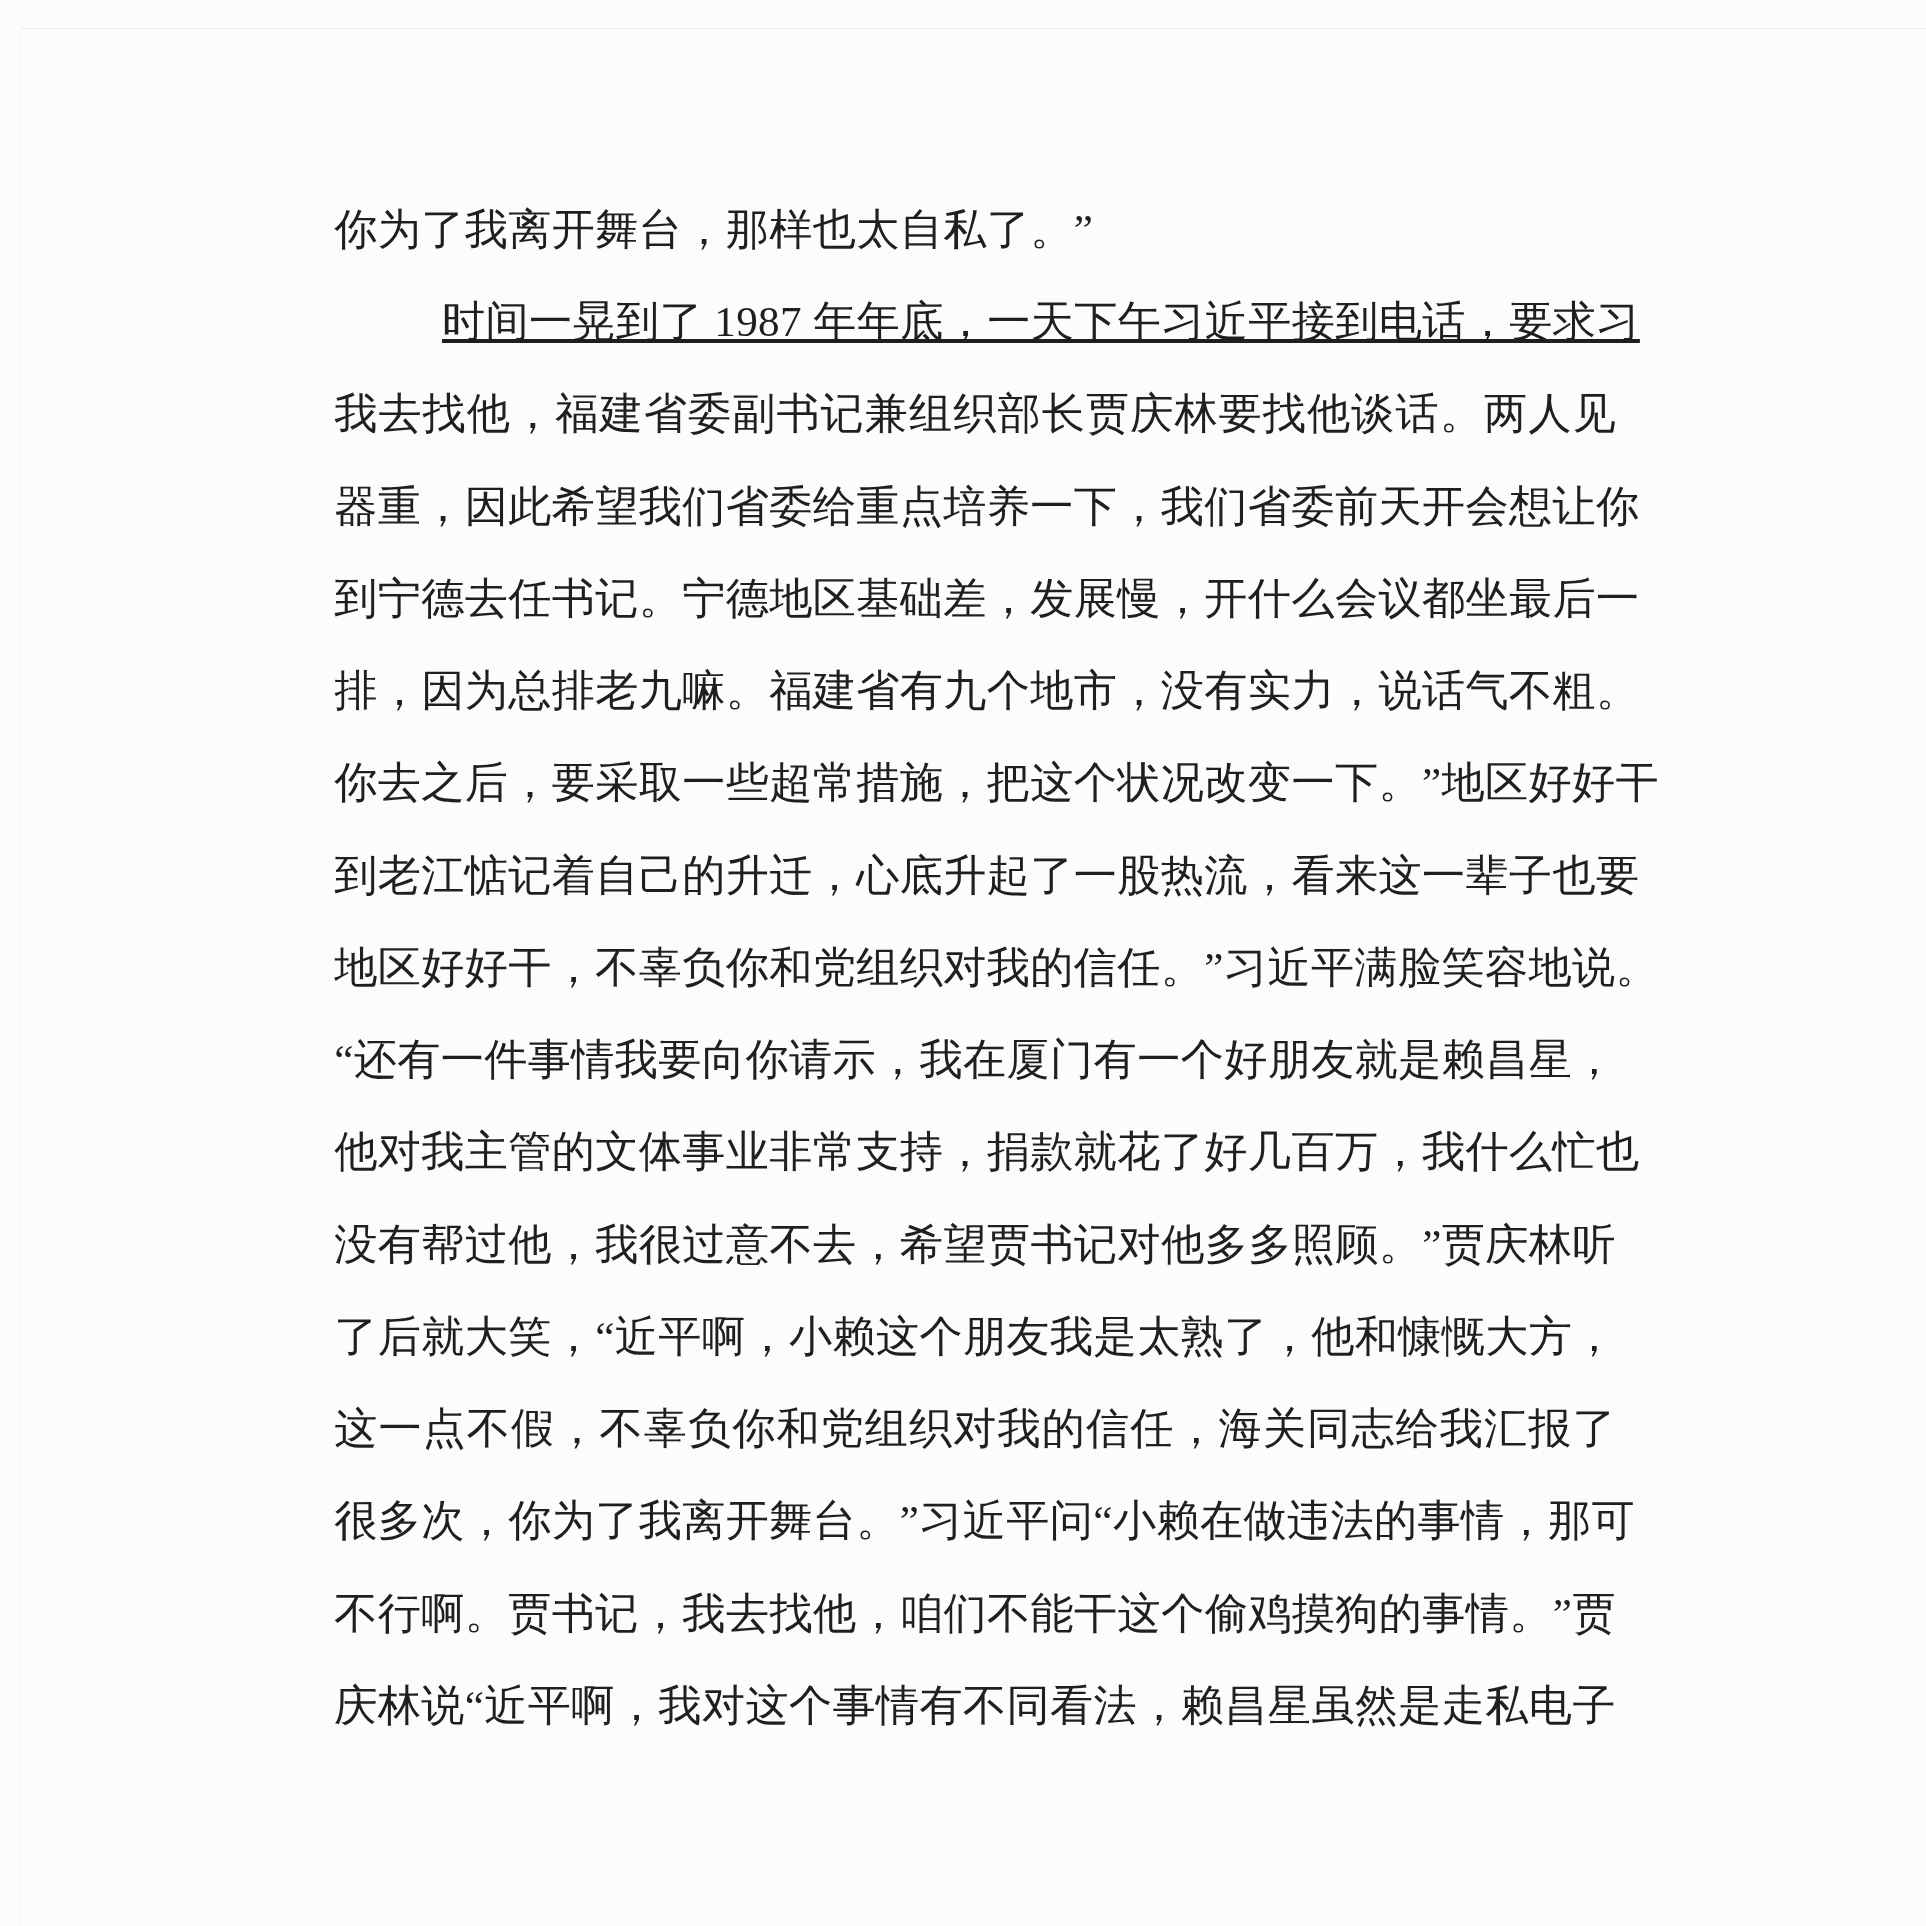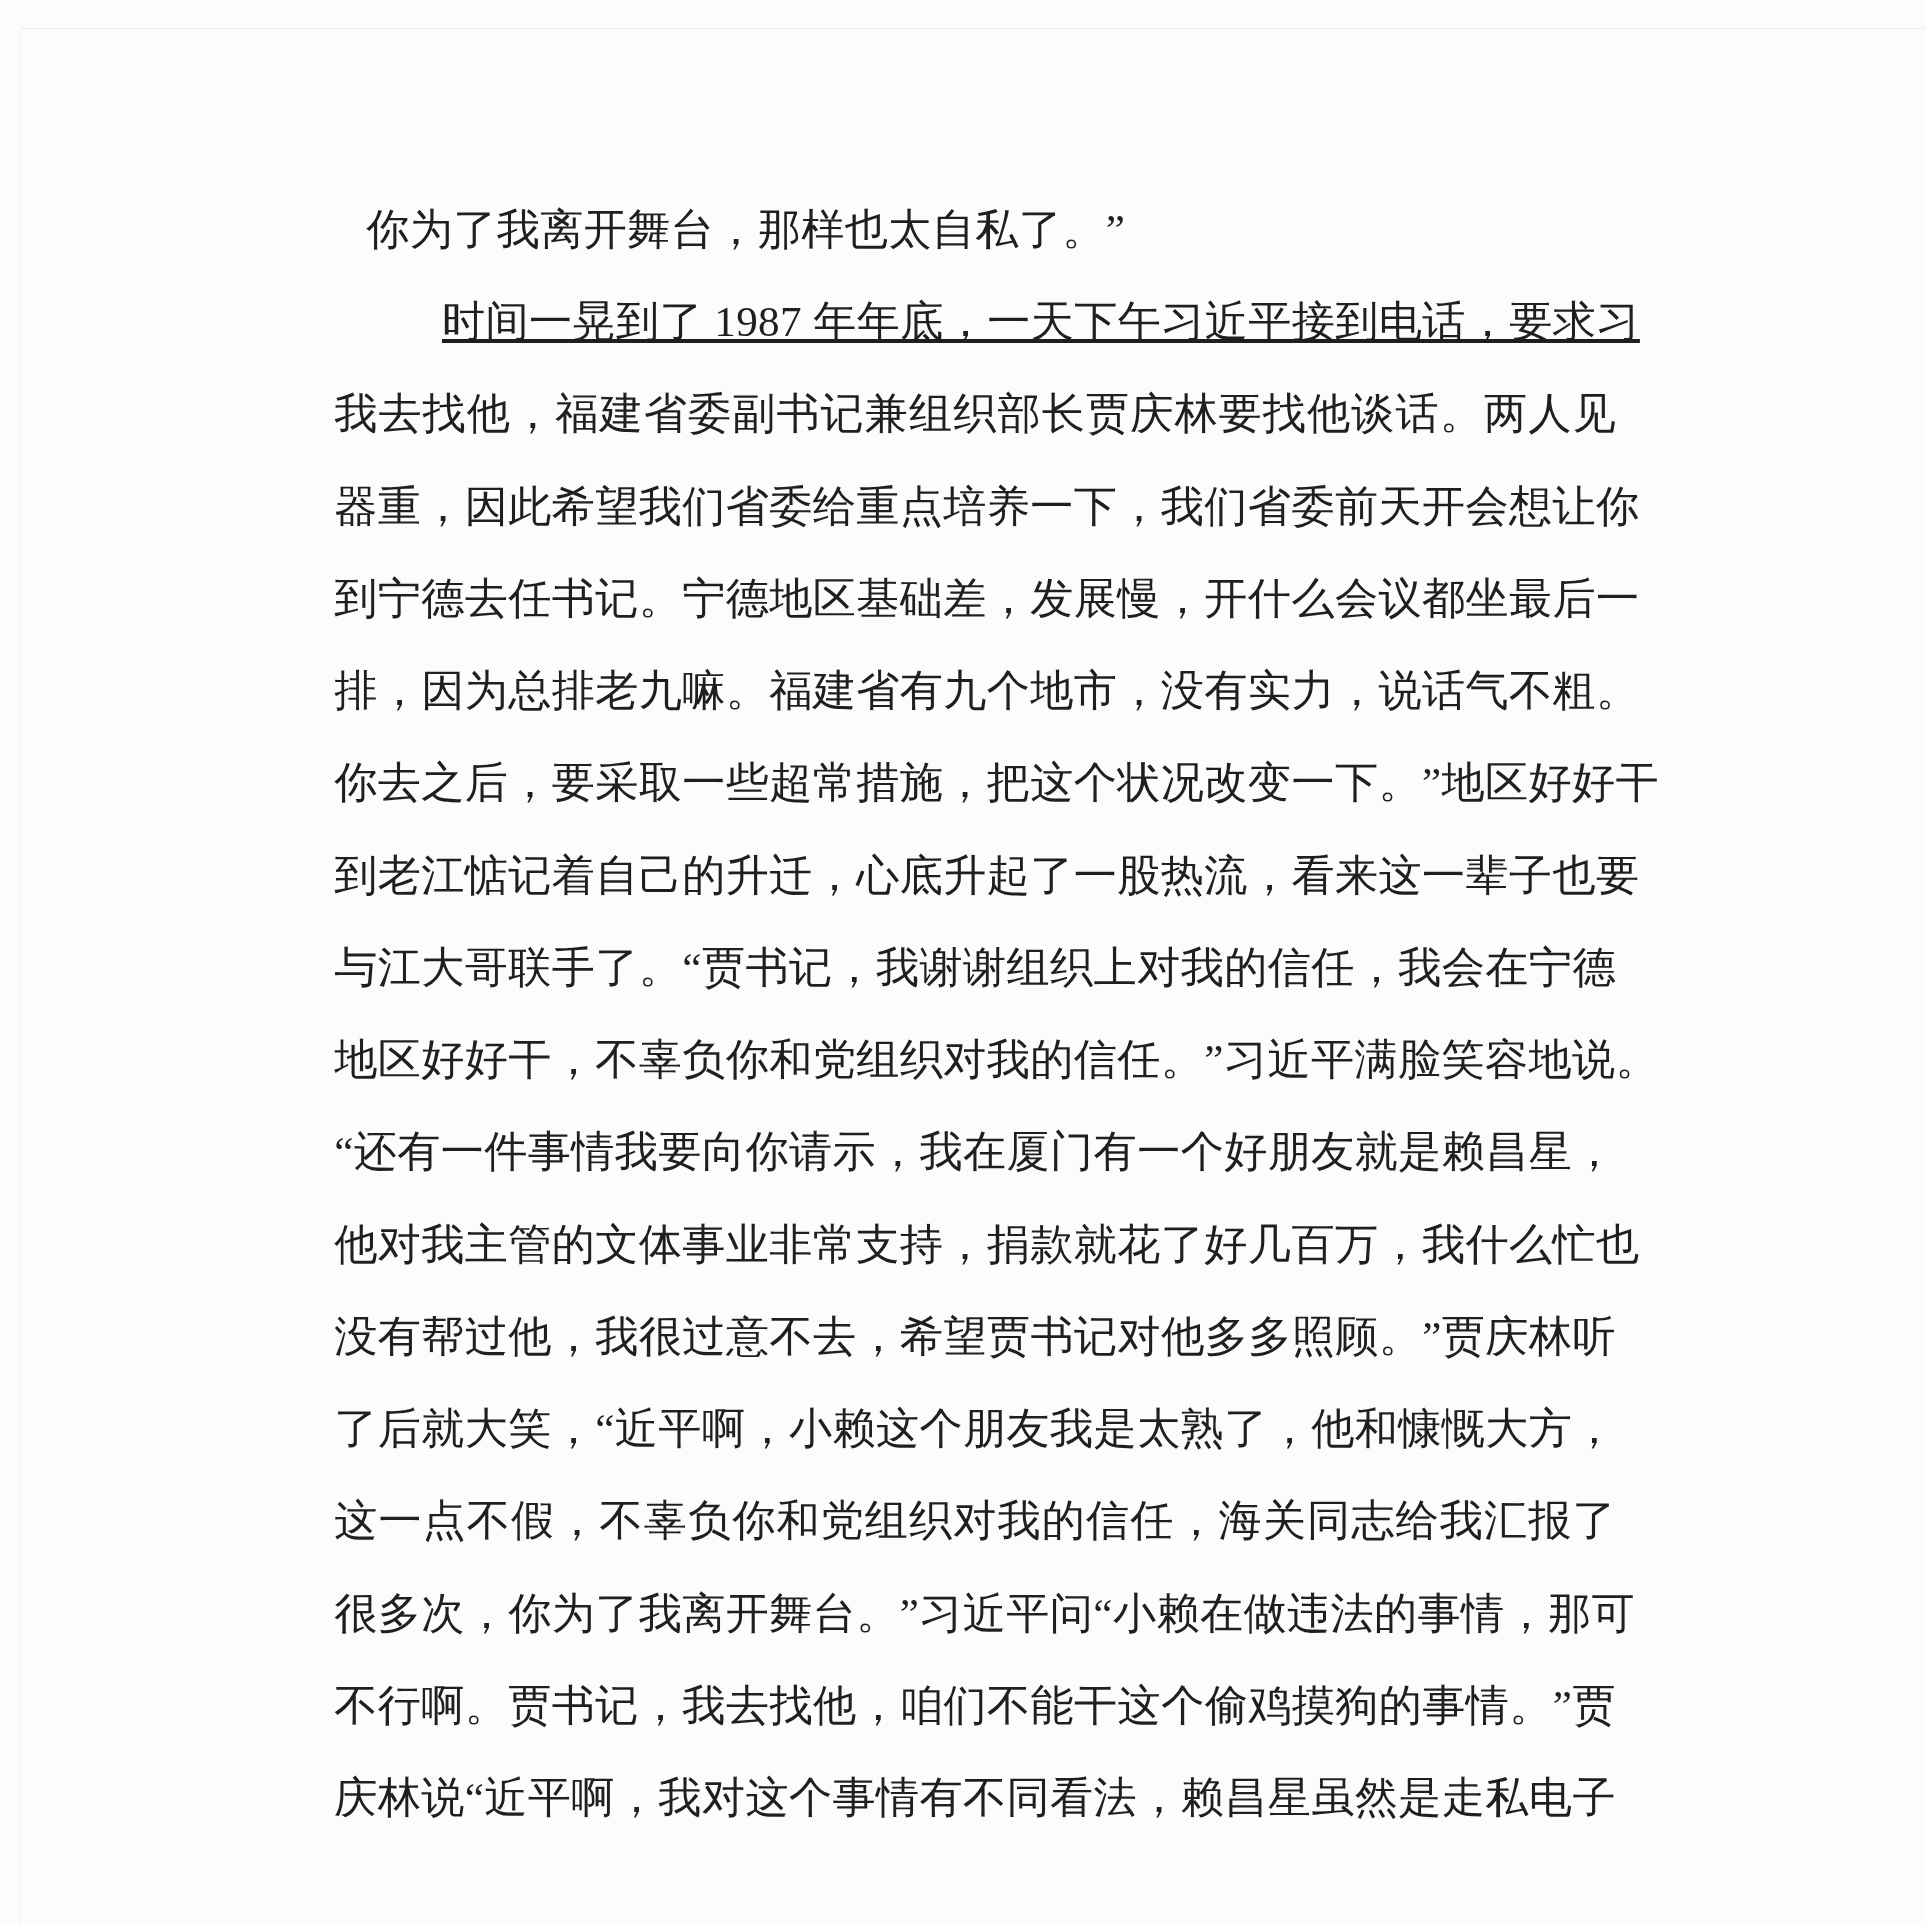--- a/index.html
+++ b/index.html
@@ -43,21 +43,20 @@
     white-space: nowrap;
     text-align: justify;
     text-align-last: justify;
     text-justify: inter-character;
     letter-spacing: 0.02vw;
   }
   .line.short {
     text-align: right;
     text-align-last: left;
     white-space: normal;
-    margin-left: 32px;
   }
   .line.indent {
     padding-left: 5.6vw;
     text-decoration: underline;
   }
 </style>
 </head>
 <body>
 
 <div class="page">
@@ -66,21 +65,20 @@
 
   <div class="text-block">
     <div class="line short">你为了我离开舞台，那样也太自私了。”</div>
     <div class="line indent">时间一晃到了 1987 年年底，一天下午习近平接到电话，要求习</div>
     <div class="line">我去找他，福建省委副书记兼组织部长贾庆林要找他谈话。两人见</div>
     <div class="line">器重，因此希望我们省委给重点培养一下，我们省委前天开会想让你</div>
     <div class="line">到宁德去任书记。宁德地区基础差，发展慢，开什么会议都坐最后一</div>
     <div class="line">排，因为总排老九嘛。福建省有九个地市，没有实力，说话气不粗。</div>
     <div class="line">你去之后，要采取一些超常措施，把这个状况改变一下。”地区好好干</div>
     <div class="line">到老江惦记着自己的升迁，心底升起了一股热流，看来这一辈子也要</div>
-    <div class="line">与江大哥联手了。“贾书记，我谢谢组织上对我的信任，我会在宁德</div>
     <div class="line">地区好好干，不辜负你和党组织对我的信任。”习近平满脸笑容地说。</div>
     <div class="line">“还有一件事情我要向你请示，我在厦门有一个好朋友就是赖昌星，</div>
     <div class="line">他对我主管的文体事业非常支持，捐款就花了好几百万，我什么忙也</div>
     <div class="line">没有帮过他，我很过意不去，希望贾书记对他多多照顾。”贾庆林听</div>
     <div class="line">了后就大笑，“近平啊，小赖这个朋友我是太熟了，他和慷慨大方，</div>
     <div class="line">这一点不假，不辜负你和党组织对我的信任，海关同志给我汇报了</div>
     <div class="line">很多次，你为了我离开舞台。”习近平问“小赖在做违法的事情，那可</div>
     <div class="line">不行啊。贾书记，我去找他，咱们不能干这个偷鸡摸狗的事情。”贾</div>
     <div class="line">庆林说“近平啊，我对这个事情有不同看法，赖昌星虽然是走私电子</div>
 

